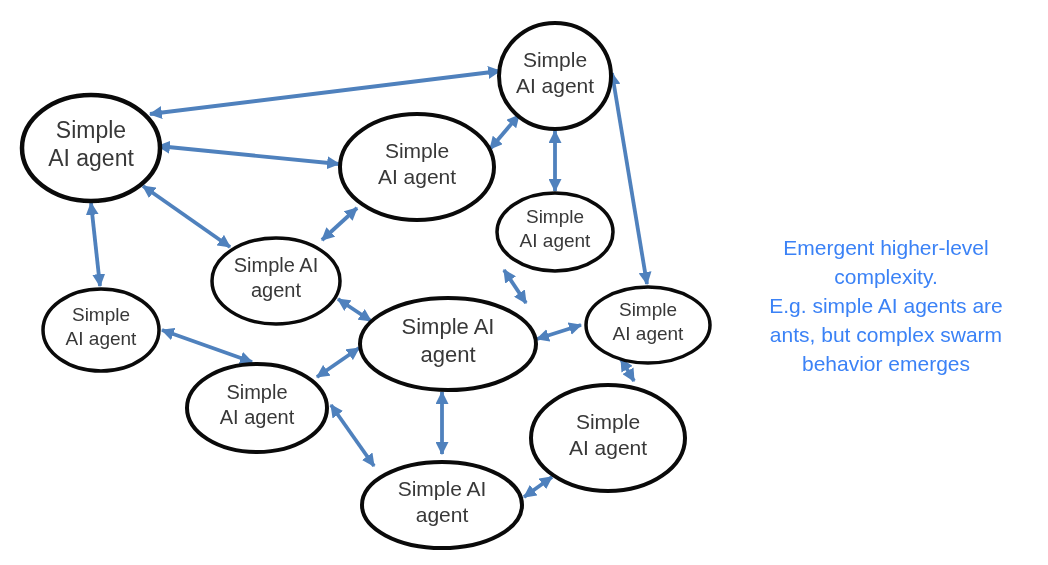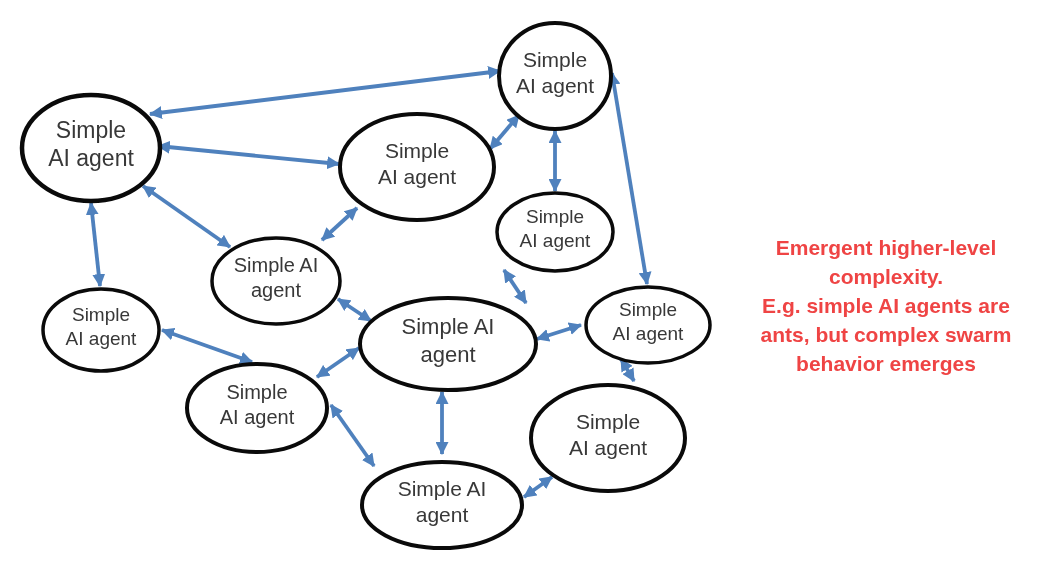--- a/index.html
+++ b/index.html
@@ -109,18 +109,18 @@
           <ellipse cx="608" cy="438" rx="77" ry="53" fill="#ffffff" stroke="#0a0a0a" stroke-width="4"></ellipse>
           <text class="node-label" font-size="21" fill="#383838"><tspan x="608" y="428.55">Simple</tspan><tspan x="608" y="454.8">AI agent</tspan></text>
         </g>
         <g>
           <ellipse cx="442" cy="505" rx="80" ry="43" fill="#ffffff" stroke="#0a0a0a" stroke-width="4"></ellipse>
           <text class="node-label" font-size="21" fill="#383838"><tspan x="442" y="495.55">Simple AI</tspan><tspan x="442" y="521.8">agent</tspan></text>
         </g>
       </g>
   </svg>
 
-  <div class="annotation" style="color: #ef4444; font-weight: bold;">Emergent higher-level
+  <div class="annotation" style="color: #3b82f6;">Emergent higher-level
 complexity.
 E.g. simple AI agents are
 ants, but complex swarm
 behavior emerges</div>
 </div>
 
 </body></html>

